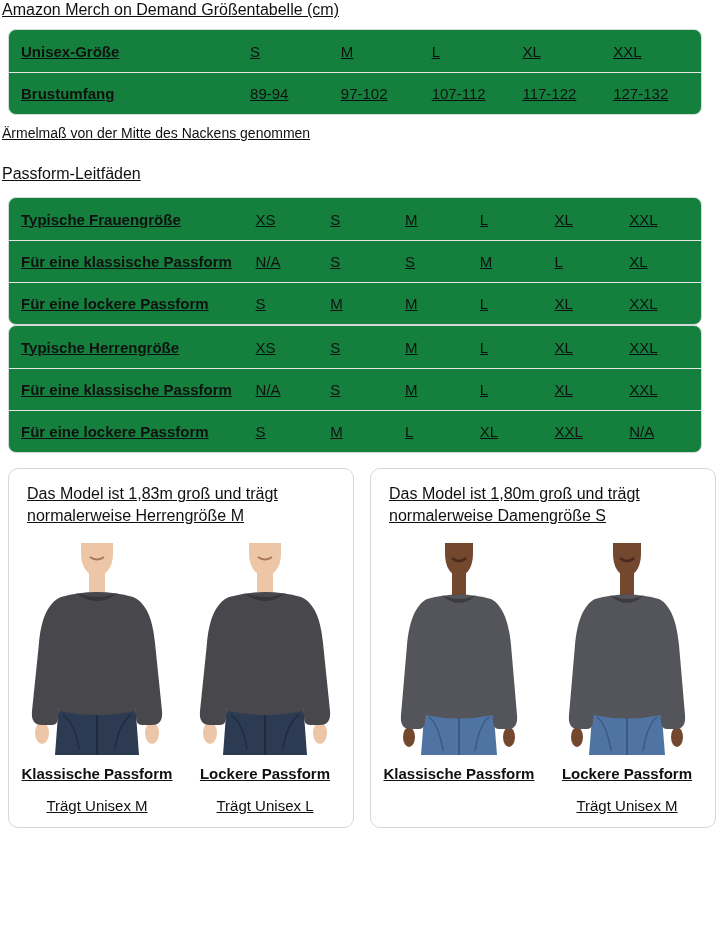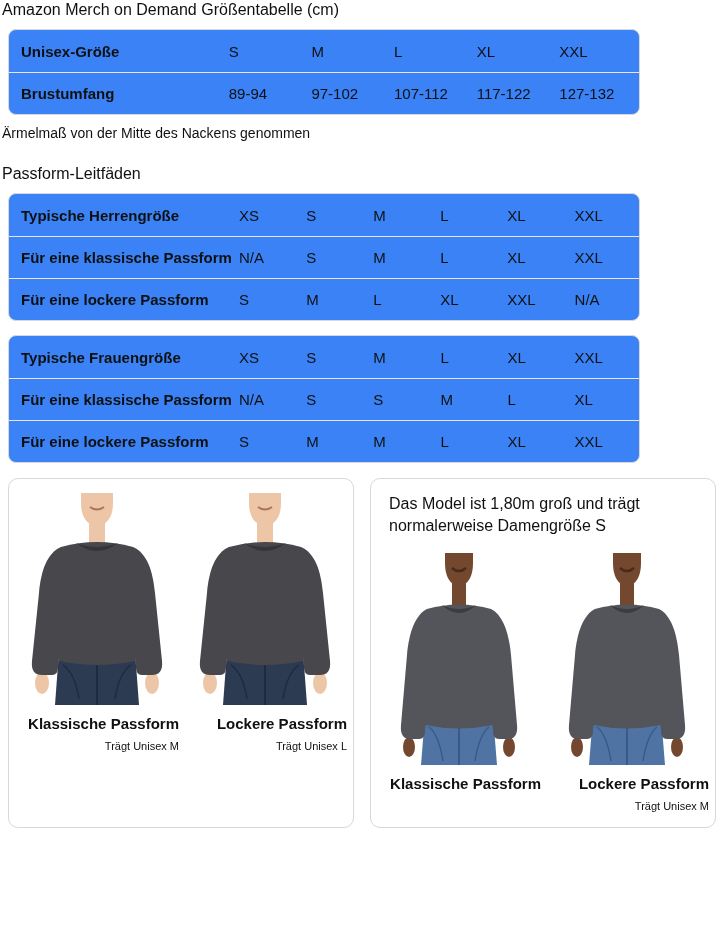--- a/index.html
+++ b/index.html
@@ -4,32 +4,32 @@
 <style>
   * { box-sizing: border-box; }
   html, body {
     margin: 0; padding: 0;
     width: 720px; height: 925px;
     background: #ffffff;
     color: #0F1111;
     font-family: "Liberation Sans", "DejaVu Sans", sans-serif;
     overflow: hidden;
   }
-  .page { width: 720px; height: 925px; padding-top: 1px; }
+  .page { width: 720px; height: 925px; padding-top: 1px; text-decoration: underline; }
 
   .page-title {
     font-size: 16px; font-weight: 400; line-height: 17px;
     margin: 0 8px 11px 2px;
   }
 
   .data-table {
-    width: 632px; margin: 0 8px;
+    width: 694px; margin: 0 8px;
     border: 1px solid #D5D9D9; border-radius: 8px;
     border-collapse: separate; border-spacing: 0;
-    background: #3b82f6;
+    background: #15803d;
   }
   .data-table td {
     height: 42px; padding: 0 4px 0 3px;
     font-size: 15px; vertical-align: middle;
     border-top: 1px solid #E7E7E7;
     white-space: nowrap;
   }
   .data-table tr:first-child td { border-top: none; }
   .data-table td.row-label { font-weight: 700; padding-left: 12px; }
   .t1 col.c-label { width: 34.4%; }
@@ -55,27 +55,27 @@
     flex: 1;
     border: 1px solid #D5D9D9; border-radius: 10px;
     padding: 14px 6px 12px 6px;
     background: #fff;
   }
   .model-card-heading {
     font-size: 16px; font-weight: 400; line-height: 22px;
     margin: 0 8px 16px 12px;
   }
   .figures-row { display: flex; gap: 4px; }
-  .figure-block { flex: 1; text-align: right; }
+  .figure-block { flex: 1; text-align: center; }
   .figure-img { display: block; width: 164px; height: 212px; margin: 0 auto; }
   .fit-caption {
     font-size: 15px; font-weight: 700; line-height: 18px; margin-top: 10px;
   }
   .wears-caption {
-    font-size: 11px; font-weight: 400; line-height: 18px; margin-top: 4px;
+    font-size: 15px; font-weight: 400; line-height: 18px; margin-top: 14px;
   }
   .svg-defs { position: absolute; width: 0; height: 0; }
 </style>
 </head>
 <body>
 
 <svg class="svg-defs" aria-hidden="true">
   <defs>
     <symbol id="fig-man" viewBox="0 0 164 212">
       <rect width="164" height="212" fill="#ffffff"></rect>
@@ -141,20 +141,61 @@
         <td>117-122</td>
         <td>127-132</td>
       </tr>
     </tbody>
   </table>
 
   <div class="footnote">Ärmelmaß von der Mitte des Nackens genommen</div>
 
   <div class="section-heading">Passform-Leitfäden</div>
 
+  <table class="data-table t2 gap-table">
+    <colgroup>
+        <col class="c-label">
+        <col class="c-val">
+        <col class="c-val">
+        <col class="c-val">
+        <col class="c-val">
+        <col class="c-val">
+        <col class="c-val">
+      </colgroup>
+    <tbody>
+      <tr>
+        <td class="row-label">Typische Frauengröße</td>
+        <td>XS</td>
+        <td>S</td>
+        <td>M</td>
+        <td>L</td>
+        <td>XL</td>
+        <td>XXL</td>
+      </tr>
+      <tr>
+        <td class="row-label">Für eine klassische Passform</td>
+        <td>N/A</td>
+        <td>S</td>
+        <td>S</td>
+        <td>M</td>
+        <td>L</td>
+        <td>XL</td>
+      </tr>
+      <tr>
+        <td class="row-label">Für eine lockere Passform</td>
+        <td>S</td>
+        <td>M</td>
+        <td>M</td>
+        <td>L</td>
+        <td>XL</td>
+        <td>XXL</td>
+      </tr>
+    </tbody>
+  </table>
+
   <table class="data-table t2">
     <colgroup>
         <col class="c-label">
         <col class="c-val">
         <col class="c-val">
         <col class="c-val">
         <col class="c-val">
         <col class="c-val">
         <col class="c-val">
       </colgroup>
@@ -182,64 +223,24 @@
         <td>S</td>
         <td>M</td>
         <td>L</td>
         <td>XL</td>
         <td>XXL</td>
         <td>N/A</td>
       </tr>
     </tbody>
   </table>
 
-  <table class="data-table t2 gap-table">
-    <colgroup>
-        <col class="c-label">
-        <col class="c-val">
-        <col class="c-val">
-        <col class="c-val">
-        <col class="c-val">
-        <col class="c-val">
-        <col class="c-val">
-      </colgroup>
-    <tbody>
-      <tr>
-        <td class="row-label">Typische Frauengröße</td>
-        <td>XS</td>
-        <td>S</td>
-        <td>M</td>
-        <td>L</td>
-        <td>XL</td>
-        <td>XXL</td>
-      </tr>
-      <tr>
-        <td class="row-label">Für eine klassische Passform</td>
-        <td>N/A</td>
-        <td>S</td>
-        <td>S</td>
-        <td>M</td>
-        <td>L</td>
-        <td>XL</td>
-      </tr>
-      <tr>
-        <td class="row-label">Für eine lockere Passform</td>
-        <td>S</td>
-        <td>M</td>
-        <td>M</td>
-        <td>L</td>
-        <td>XL</td>
-        <td>XXL</td>
-      </tr>
-    </tbody>
-  </table>
-
   <div class="model-cards">
 
     <div class="model-card">
+      <div class="model-card-heading">Das Model ist 1,83m groß und trägt normalerweise Herrengröße M</div>
       <div class="figures-row">
         <div class="figure-block">
           <svg class="figure-img" viewBox="0 0 164 212">
               <use href="#fig-man"></use>
             </svg>
           <div class="fit-caption">Klassische Passform</div>
           <div class="wears-caption">Trägt Unisex M</div>
         </div>
         <div class="figure-block">
           <svg class="figure-img" viewBox="0 0 164 212">

